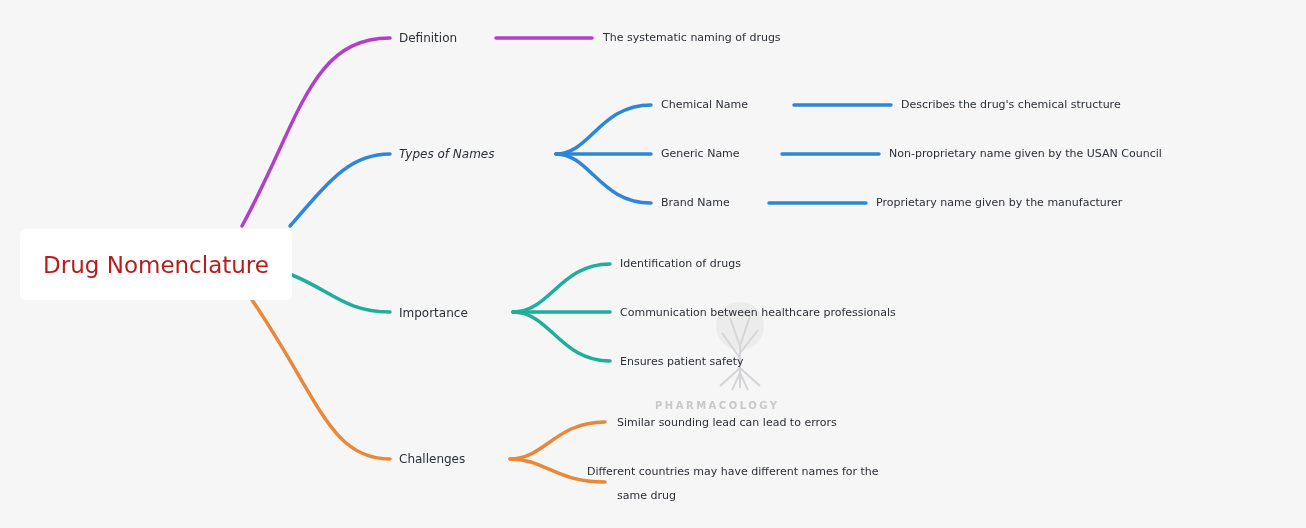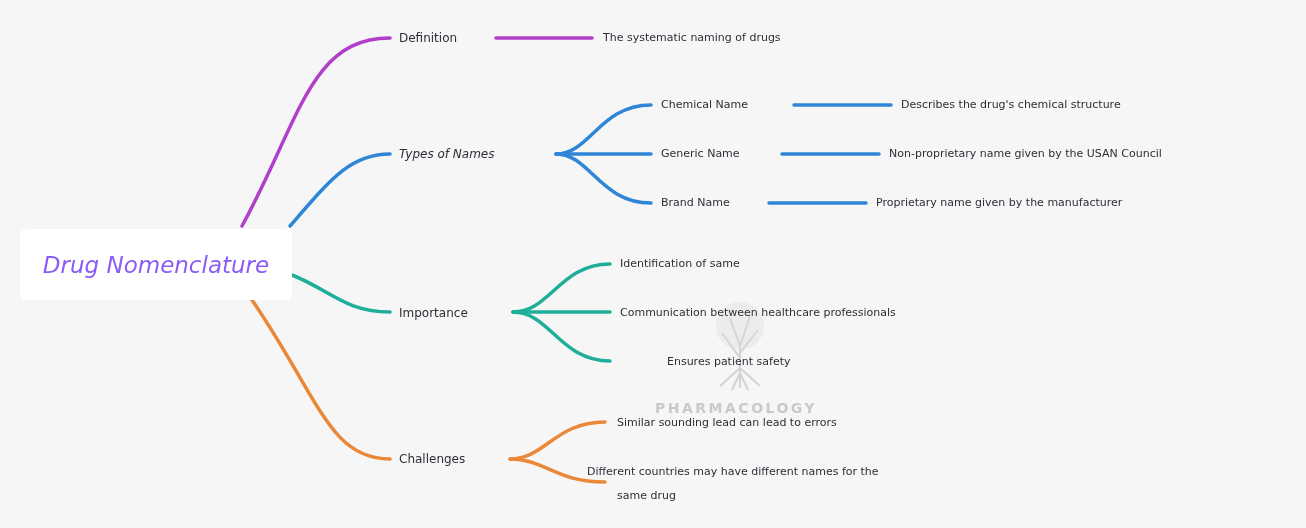--- a/index.html
+++ b/index.html
@@ -1,24 +1,24 @@
 <!DOCTYPE html>
 <html><head>
   <meta charset="utf-8">
   <style>
     html, body { margin: 0; padding: 0; }
     body { width: 1306px; height: 528px; background: #f6f6f7; position: relative; overflow: hidden;
       font-family: "DejaVu Sans", sans-serif; color: #2b2f36; }
     svg.links { position: absolute; left: 0; top: 0; width: 1306px; height: 528px; }
     .root { position: absolute; left: 20px; top: 229px; width: 272px; height: 71px; background: #ffffff;
       border-radius: 6px; display: flex; align-items: center; justify-content: center;
-      font-size: 23px; color: #8b5cf6; font-style: italic; }
+      font-size: 23px; color: #b91c1c; }
     .lbl { position: absolute; white-space: nowrap; font-size: 11px; line-height: 18px; color: #2b2f36; }
     .l1 { font-size: 12px; line-height: 22px; }
-    .wm { position: absolute; left: 655px; top: 400px; font-size: 14px; letter-spacing: 2.5px;
+    .wm { position: absolute; left: 655px; top: 400px; font-size: 10px; letter-spacing: 2.5px;
       color: #c9c9cb; font-weight: bold; }
     .tree { position: absolute; left: 700px; top: 298px; }
   </style>
 </head>
 <body>
 
 <svg class="links" viewBox="0 0 1306 528">
   <g fill="none" stroke-width="3.5" stroke-linecap="round">
 
     <path stroke="#b23fc9" d="M242,226 C300,120 310,38 390,38"></path>
@@ -60,19 +60,19 @@
 
 <div class="lbl" style="left:603px; top:29px;">The systematic naming of drugs</div>
 
 <div class="lbl" style="left:661px; top:96px;">Chemical Name</div>
 <div class="lbl" style="left:901px; top:96px;">Describes the drug's chemical structure</div>
 <div class="lbl" style="left:661px; top:145px;">Generic Name</div>
 <div class="lbl" style="left:889px; top:145px;">Non-proprietary name given by the USAN Council</div>
 <div class="lbl" style="left:661px; top:194px;">Brand Name</div>
 <div class="lbl" style="left:876px; top:194px;">Proprietary name given by the manufacturer</div>
 
-<div class="lbl" style="left:620px; top:255px;">Identification of same</div>
+<div class="lbl" style="left:620px; top:255px;">Identification of drugs</div>
 <div class="lbl" style="left:620px; top:304px;">Communication between healthcare professionals</div>
-<div class="lbl" style="left:620px; top:353px;margin-left:47px;">Ensures patient safety</div>
+<div class="lbl" style="left:620px; top:353px;">Ensures patient safety</div>
 
 <div class="lbl" style="left:617px; top:414px;">Similar sounding lead can lead to errors</div>
 <div class="lbl" style="left:587px; top:463px;">Different countries may have different names for the</div>
 <div class="lbl" style="left:617px; top:487px;">same drug</div>
 
 </body></html>

